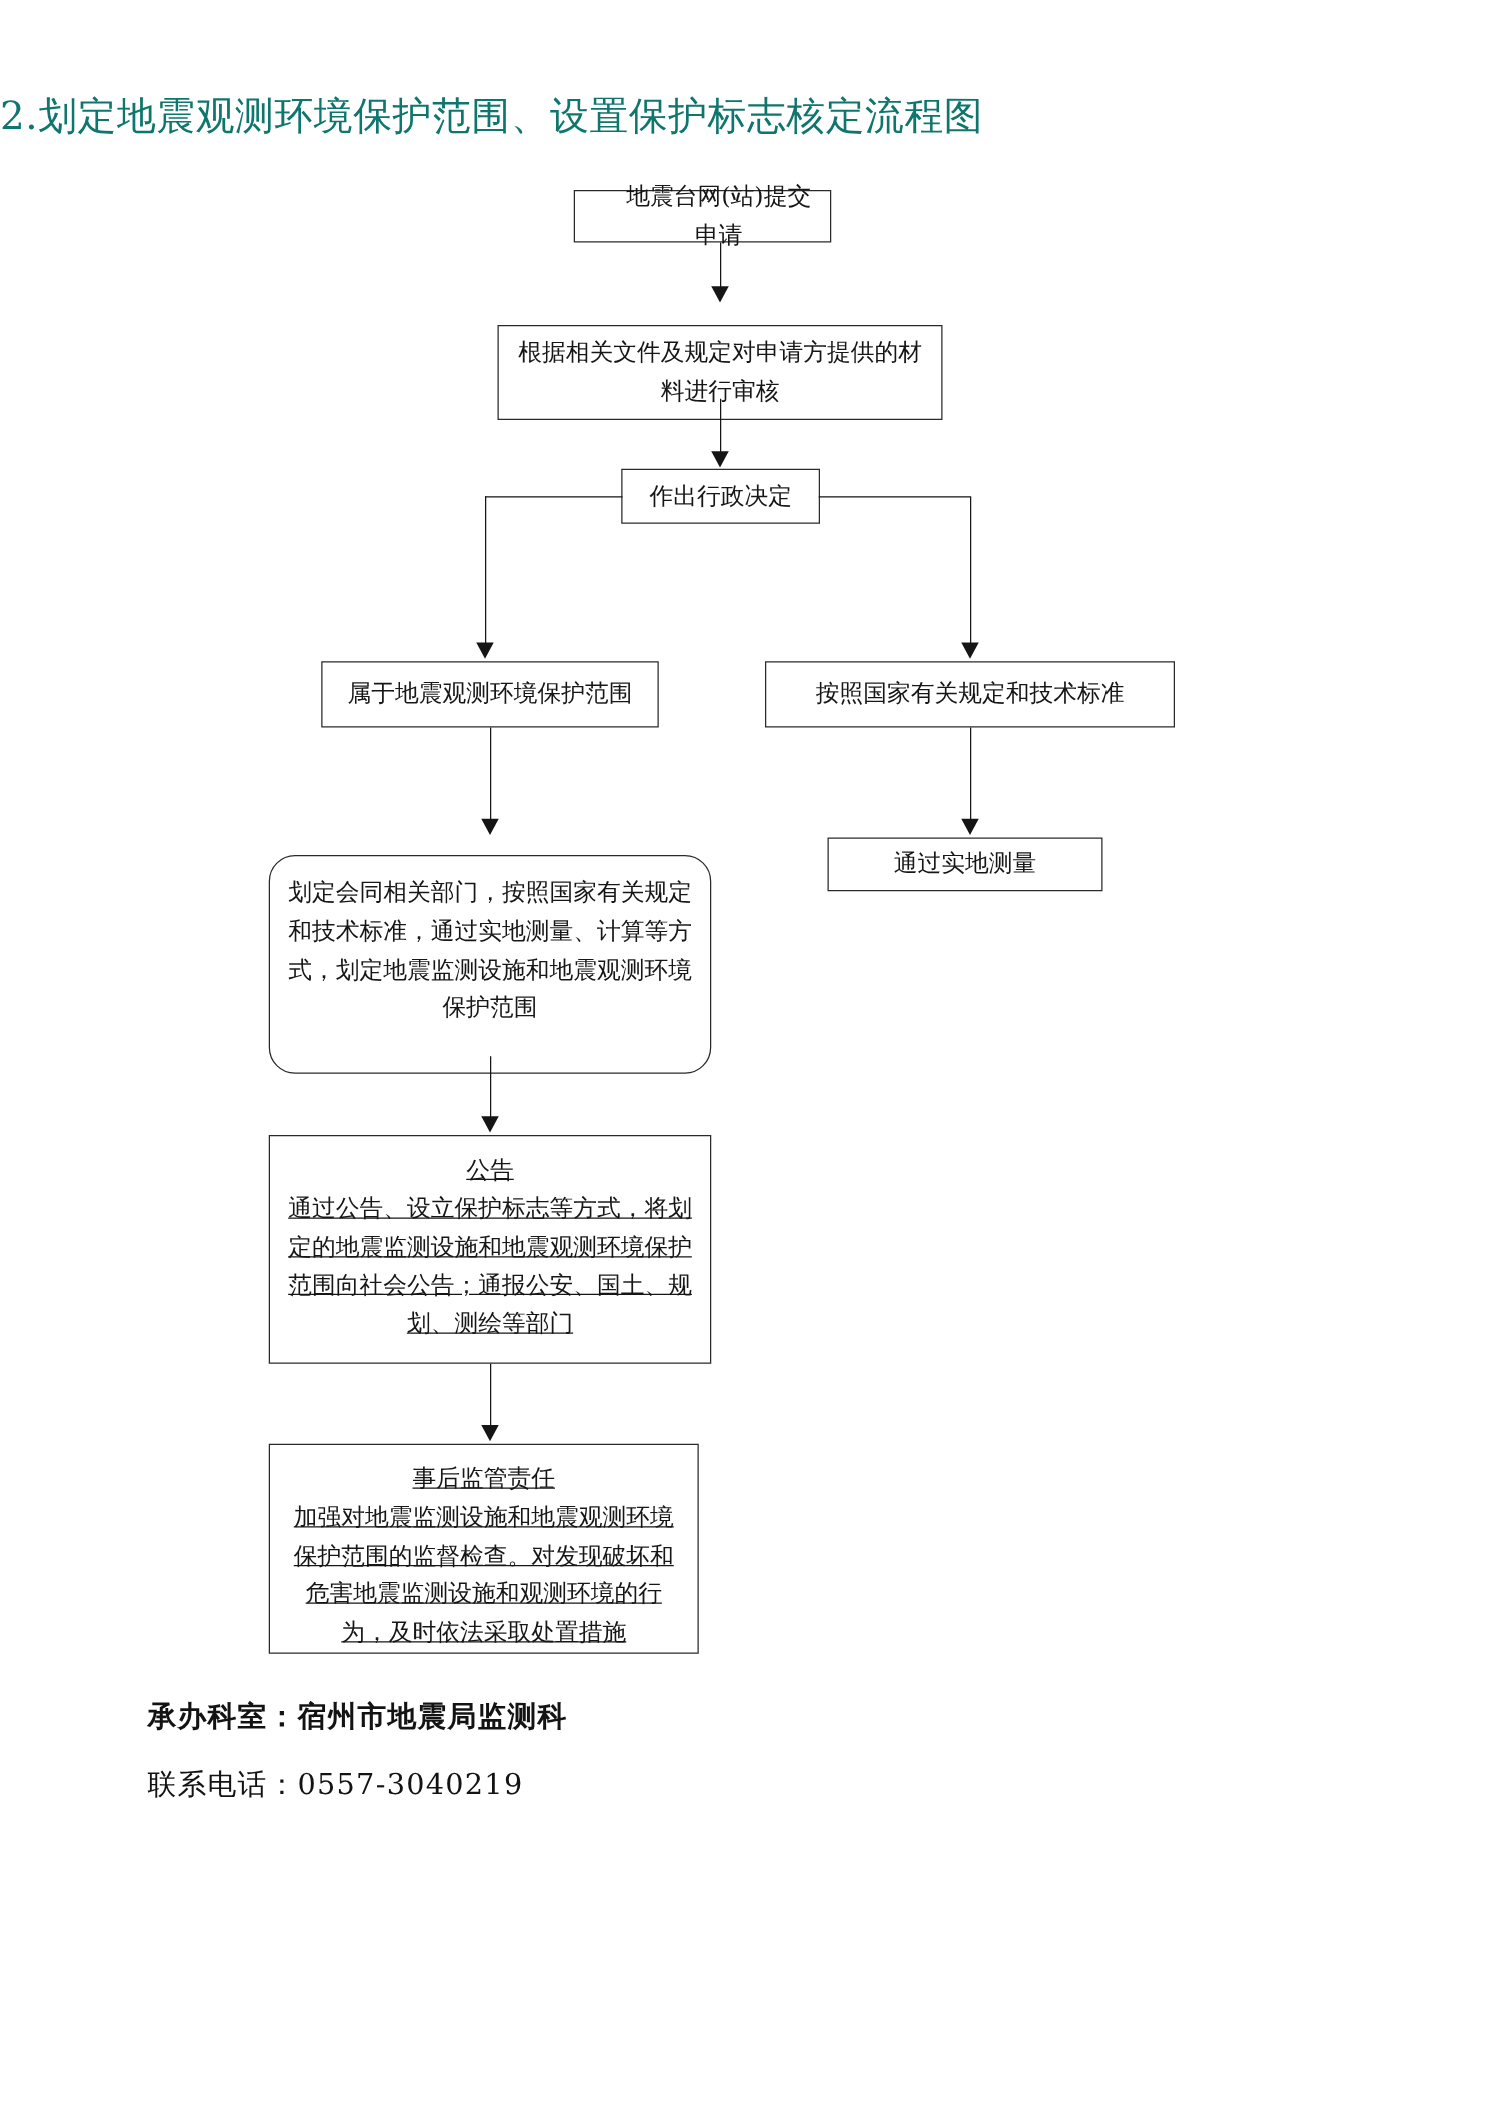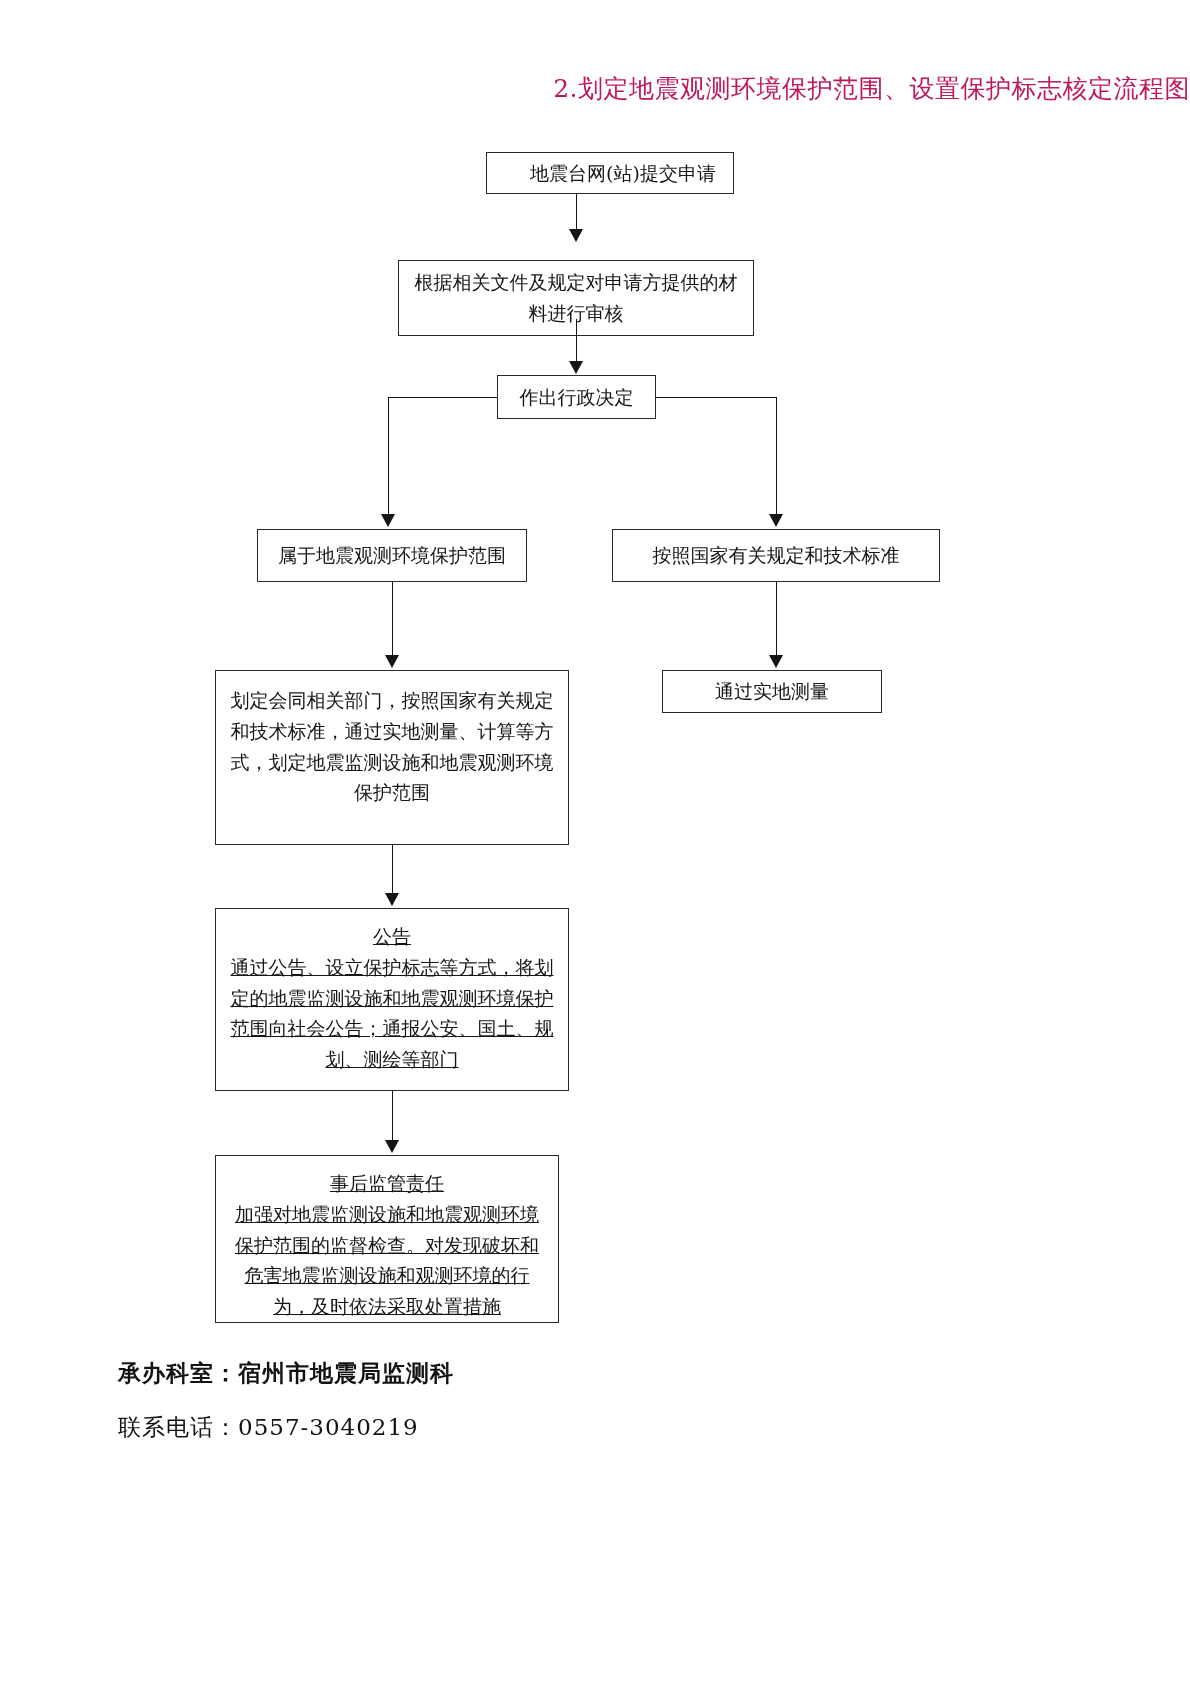--- a/index.html
+++ b/index.html
@@ -20,24 +20,24 @@
     position: absolute;
     inset: 0;
   }
 
   
   .title {
     position: absolute;
     left: 0;
     top: 72px;
     width: 1190px;
-    text-align: right;
-    font-size: 25px;
+    text-align: left;
+    font-size: 31px;
     letter-spacing: 0.5px;
-    color: #be185d;
+    color: #0f766e;
     white-space: nowrap;
   }
 
   
   .node {
     position: absolute;
     box-sizing: border-box;
     border: 1.6px solid #2a2a2a;
     background: #ffffff;
     display: flex;
@@ -64,27 +64,27 @@
     justify-content: flex-start;
     padding-top: 14px;
   }
   .node.tall2 {
     justify-content: flex-start;
     padding-top: 12px;
     text-decoration: underline;
   }
 
   
-  #node-apply      { left: 486px; top: 152px; width: 248px; height: 42px; padding-left: 36px; }
+  #node-apply      { left: 459px; top: 152px; width: 206px; height: 42px; padding-left: 36px; }
   #node-review     { left: 398px; top: 260px; width: 356px; height: 76px; }
   #node-decision   { left: 497px; top: 375px; width: 159px; height: 44px; }
   #node-within     { left: 257px; top: 529px; width: 270px; height: 53px; }
   #node-outside    { left: 612px; top: 529px; width: 328px; height: 53px; }
   #node-nohandle   { left: 662px; top: 670px; width: 220px; height: 43px; }
-  #node-delimit    { left: 215px; top: 670px; width: 354px; height: 175px; }
+  #node-delimit    { left: 215px; top: 684px; width: 354px; height: 175px; border-radius: 21px; }
   #node-notice     { left: 215px; top: 908px; width: 354px; height: 183px; }
   #node-supervise  { left: 215px; top: 1155px; width: 344px; height: 168px; }
 
   
   .vline {
     position: absolute;
     width: 0;
     border-left: 1.6px solid #151515;
   }
   .hline {

